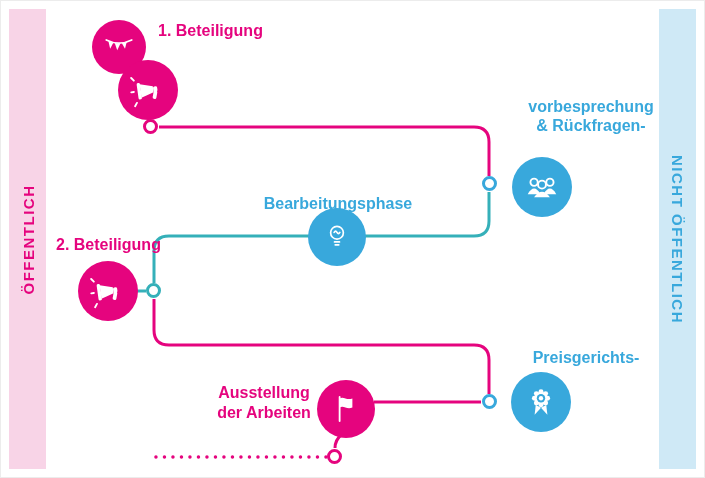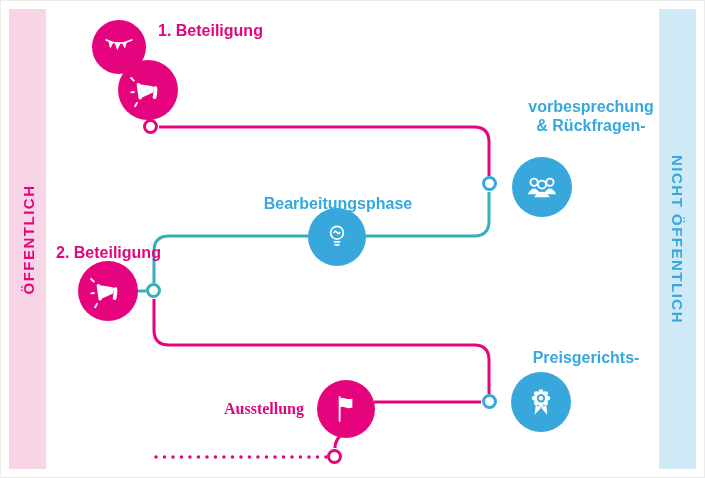--- a/index.html
+++ b/index.html
@@ -117,21 +117,21 @@
     <svg width="34" height="34" viewBox="0 0 48 48">
       <g stroke="#fff" fill="none" stroke-width="2.4" stroke-linecap="round">
         <circle cx="24" cy="18" r="9"></circle>
         <path d="M20 17.5 q2 -3.5 4 0 q2 3.5 4 0"></path>
         <path d="M20.5 31 h7"></path>
         <path d="M21.5 35 h5"></path>
       </g>
     </svg>
   </div>
 
-  <div class="lbl lbl-pink" style="left:55px; top:242px;">
+  <div class="lbl lbl-pink" style="left:55px; top:234px;">
     <div>2. Beteiligung</div>
   </div>
   <div class="circle c-pink" style="left:77px; top:260px; width:60px; height:60px;">
     <svg width="36" height="36" viewBox="0 0 48 48">
       <g transform="rotate(-8 24 24)">
         <rect x="10" y="13" width="4.5" height="22" rx="2" fill="#fff"></rect>
         <polygon points="14,15 31,20 31,28 14,33" fill="#fff"></polygon>
         <rect x="31" y="20.5" width="5.5" height="7" rx="2" fill="#fff"></rect>
         <rect x="30" y="26" width="5" height="11" rx="2" fill="#fff" transform="rotate(18 32 31)"></rect>
         <path d="M7 9 L4 5 M5 24 H1.5 M7 39 L4 43" stroke="#fff" stroke-width="2.5" stroke-linecap="round" fill="none"></path>
@@ -155,22 +155,23 @@
           <circle cx="17.8" cy="12.8" r="3.3"></circle>
         <circle cx="24" cy="10.2" r="3.3"></circle>
           <circle cx="30.2" cy="12.8" r="3.3"></circle>
         <circle cx="24" cy="19" r="8.8"></circle>
       </g>
       <circle cx="24" cy="19" r="5.6" fill="var(--blue)"></circle>
       <circle cx="24" cy="19" r="2.9" fill="#fff"></circle>
     </svg>
   </div>
 
-  <div class="lbl lbl-pink t-center" style="left:203px; top:398px; width:120px;font-family:Liberation Serif, serif;">
+  <div class="lbl lbl-pink t-center" style="left:203px; top:382px; width:120px;">
     <div>Ausstellung</div>
+    <div>der Arbeiten</div>
   </div>
   <div class="circle c-pink" style="left:316px; top:379px; width:58px; height:58px;">
     <svg width="34" height="34" viewBox="0 0 48 48">
       <path d="M15 7 V41" stroke="#fff" stroke-width="2.6" stroke-linecap="round" fill="none"></path>
       <path d="M15 9 C21 5.5 25 12.5 33 9 L33 22 C25 25.5 21 18.5 15 22 Z" fill="#fff"></path>
     </svg>
   </div>
 
 </div>
 

